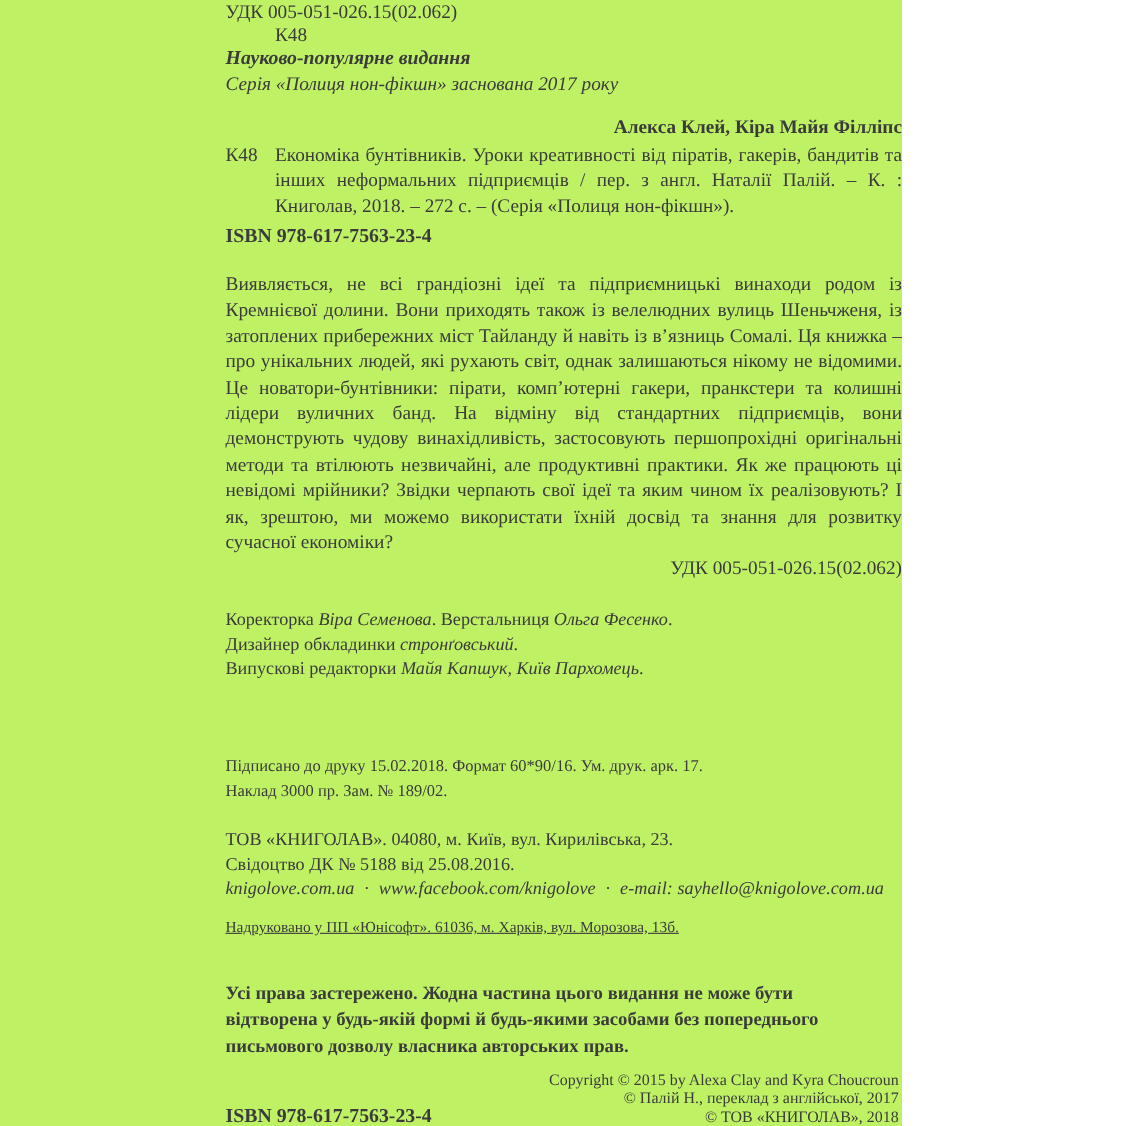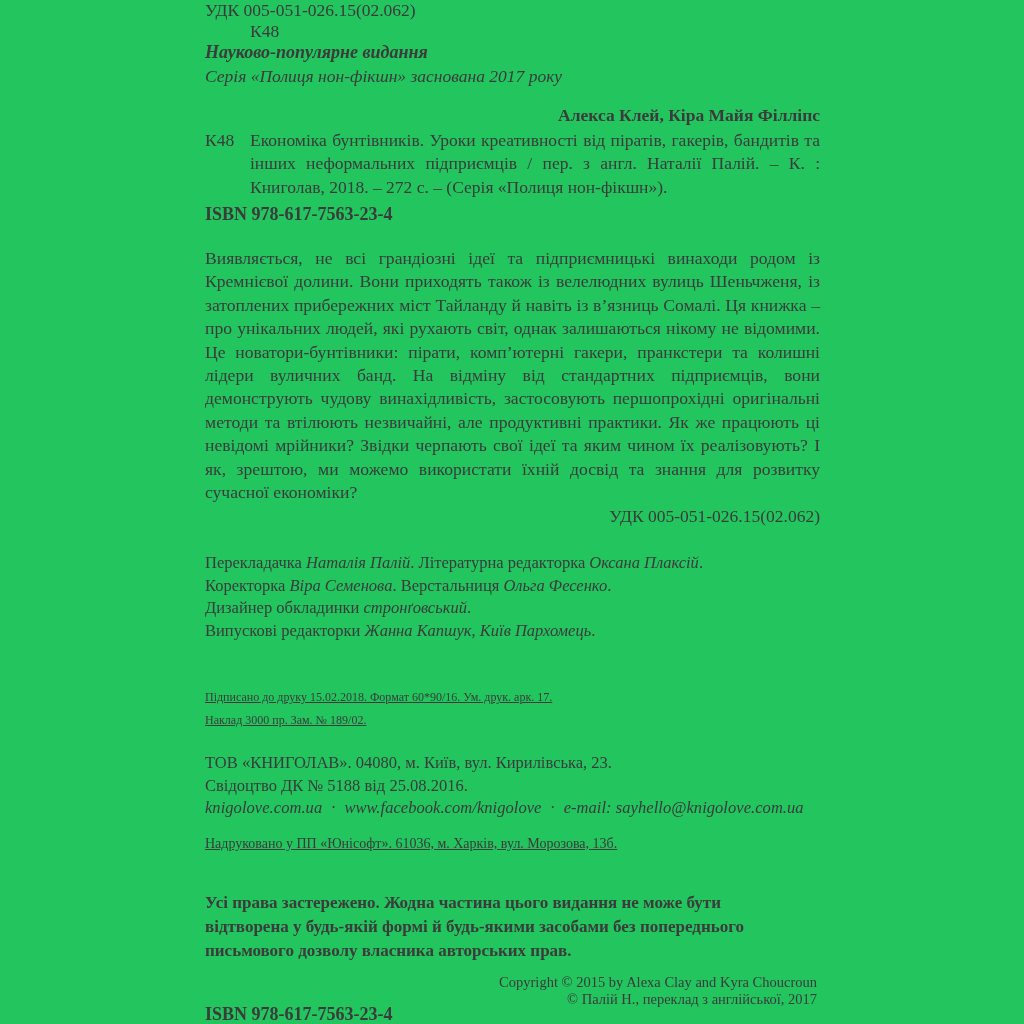--- a/index.html
+++ b/index.html
@@ -2,23 +2,23 @@
 <html><head>
 <meta charset="utf-8">
 <style>
   html, body {
     margin: 0;
     padding: 0;
     background: #ffffff;
   }
   .page {
     position: relative;
-    width: 1024px;
+    width: 820px;
     height: 1024px;
-    background: #22c55e;
+    background: #bef264;
     color: #3b3b3b;
     font-family: "Liberation Serif", "DejaVu Serif", serif;
     overflow: hidden;
     -webkit-font-smoothing: antialiased;
   }
   .col {
     position: absolute;
     left: 205px;
     width: 615px;
   }
@@ -61,21 +61,21 @@
     text-align-last: left;
   }
   #udk-bottom   { top: 505px; font-size: 17.5px; line-height: 23px; }
 
   
   #credits      { top: 552px; }
   #credits .line { font-size: 16.5px; line-height: 22.5px; }
 
   
   #printdata    { top: 686px; }
-  #printdata .line { font-size: 12px; line-height: 22.5px; text-decoration: underline; }
+  #printdata .line { font-size: 15px; line-height: 22.5px; }
 
   
   #publisher    { top: 752px; }
   #publisher .line { font-size: 16.5px; line-height: 22.5px; }
   #publisher .contacts { letter-spacing: 0.05px; font-style: italic; }
   #publisher .dot { padding: 0 9px; }
 
   
   #printer      { top: 833px; }
   #printer .line { font-size: 14px; line-height: 22.5px; text-decoration: underline; }
@@ -129,30 +129,27 @@
     </div>
   </div>
 
   <div class="col" id="isbn-top">ISBN 978-617-7563-23-4</div>
 
   <div class="col" id="annotation">Виявляється, не всі грандіозні ідеї та підприємницькі винаходи родом із Кремнієвої долини. Вони приходять також із велелюдних вулиць Шеньчженя, із затоплених прибережних міст Тайланду й навіть із в’язниць Сомалі. Ця книжка – про унікальних людей, які рухають світ, однак залишаються нікому не відомими. Це новатори-бунтівники: пірати, комп’ютерні гакери, пранкстери та колишні лідери вуличних банд. На відміну від стандартних підприємців, вони демонструють чудову винахідливість, застосовують першопрохідні оригінальні методи та втілюють незвичайні, але продуктивні практики. Як же працюють ці невідомі мрійники? Звідки черпають свої ідеї та яким чином їх реалізовують? І як, зрештою, ми можемо використати їхній досвід та знання для розвитку сучасної економіки?</div>
   <div class="col right" id="udk-bottom">УДК 005-051-026.15(02.062)</div>
 
   <div class="col" id="credits">
     <div class="line">
-      <span>Перекладачка </span><span class="ital">Наталія Палій</span><span>. </span><span>Літературна редакторка </span><span class="ital">Оксана Плаксій</span><span>.</span>
-    </div>
-    <div class="line">
       <span>Коректорка </span><span class="ital">Віра Семенова</span><span>. </span><span>Верстальниця </span><span class="ital">Ольга Фесенко</span><span>.</span>
     </div>
     <div class="line">
       <span>Дизайнер обкладинки </span><span class="ital">стронґовський</span><span></span><span></span><span class="ital"></span><span>.</span>
     </div>
     <div class="line">
-      <span>Випускові редакторки </span><span class="ital">Жанна Капшук</span><span>, </span><span></span><span class="ital">Київ Пархомець</span><span>.</span>
+      <span>Випускові редакторки </span><span class="ital">Майя Капшук</span><span>, </span><span></span><span class="ital">Київ Пархомець</span><span>.</span>
     </div>
   </div>
 
   <div class="col" id="printdata">
     <div class="line">Підписано до друку 15.02.2018. Формат 60*90/16. Ум. друк. арк. 17.</div>
     <div class="line">Наклад 3000 пр. Зам. № 189/02.</div>
   </div>
 
   <div class="col" id="publisher">
     <div class="line">ТОВ «КНИГОЛАВ». 04080, м. Київ, вул. Кирилівська, 23.</div>
@@ -162,17 +159,18 @@
 
   <div class="col" id="printer">
     <div class="line">Надруковано у ПП «Юнісофт». 61036, м. Харків, вул. Морозова, 13б.</div>
   </div>
 
   <div class="col" id="rights">Усі права застережено. Жодна частина цього видання не може бути відтворена у будь-якій формі й будь-якими засобами без попереднього письмового дозволу власника авторських прав.</div>
 
   <div id="copyright">
     <div>Copyright © 2015 by Alexa Clay and Kyra Choucroun</div>
     <div>© Палій Н., переклад з англійської, 2017</div>
+    <div>© ТОВ «КНИГОЛАВ», 2018</div>
   </div>
 
   <div id="isbn-bottom">ISBN 978-617-7563-23-4</div>
 
 </div>
 
 </body></html>

